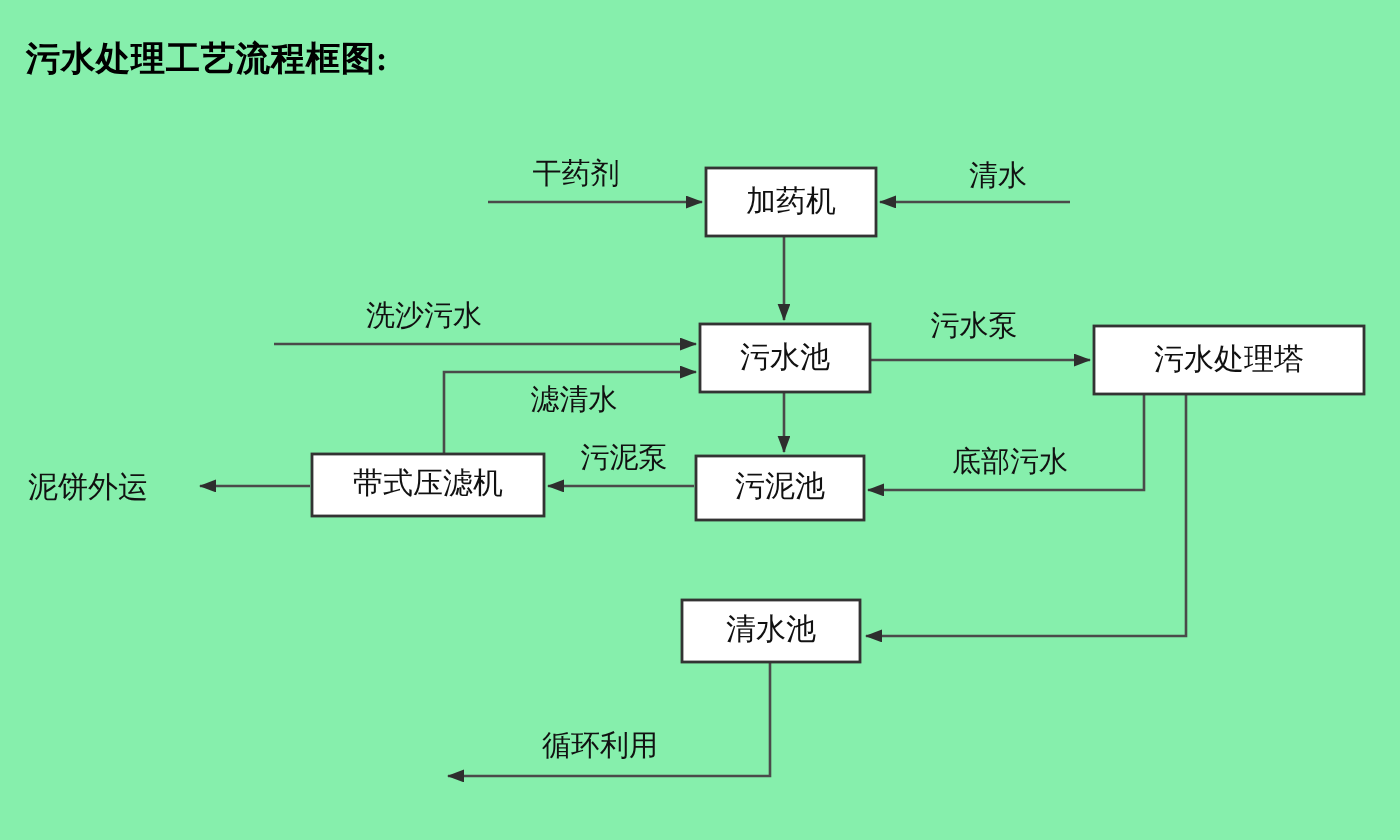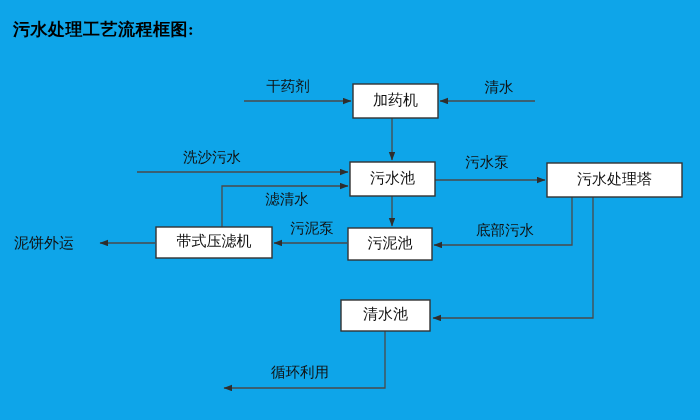--- a/index.html
+++ b/index.html
@@ -11,21 +11,21 @@
     width: 700px;
     height: 420px;
     overflow: hidden;
     font-family: "Liberation Serif", "DejaVu Serif", serif;
     color: #1a1a1a;
   }
   #page {
     position: relative;
     width: 700px;
     height: 420px;
-    background: #0ea5e9;
+    background: #86efac;
   }
   #title {
     position: absolute;
     left: 13px;
     top: 18px;
     font-family: "Liberation Serif", "DejaVu Serif", serif;
     font-size: 17px;
     font-weight: bold;
     color: #000000;
     letter-spacing: 0.5px;

